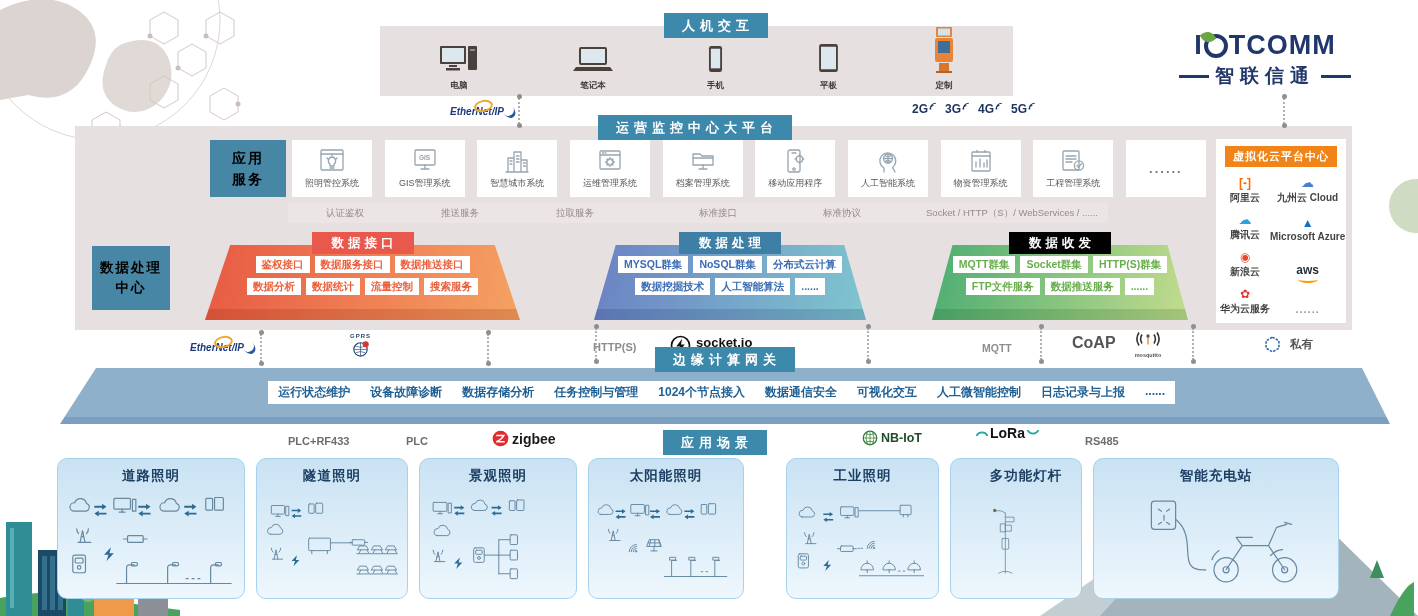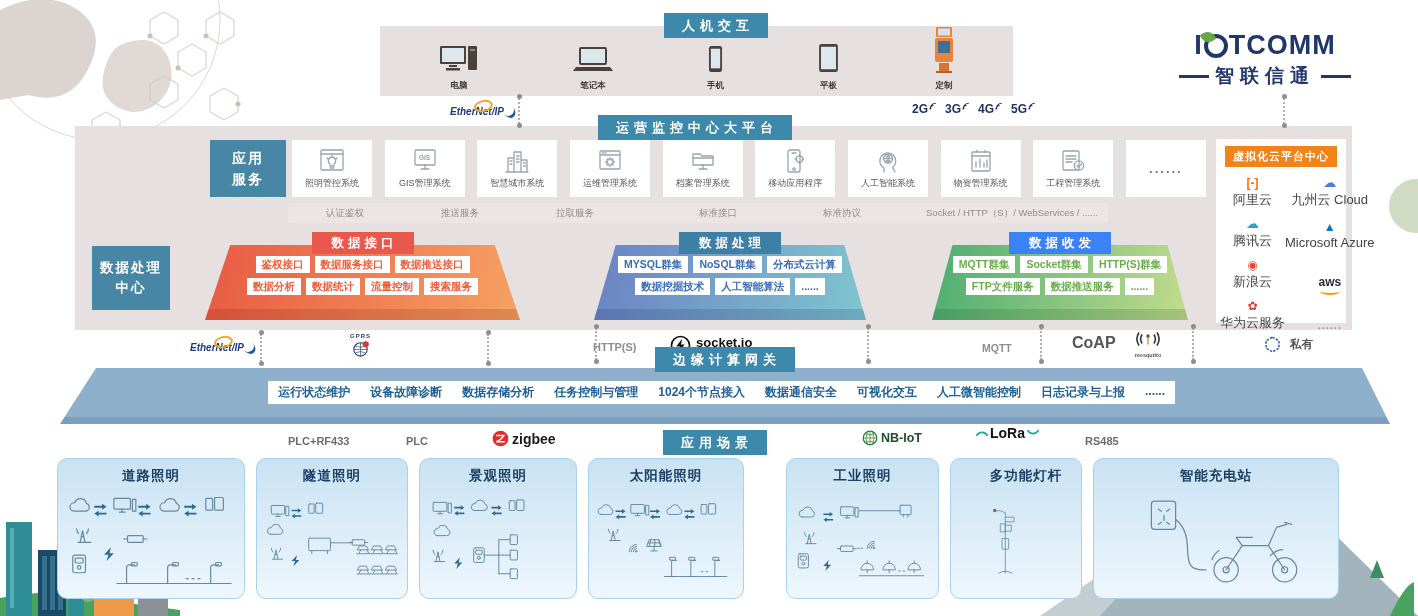--- a/index.html
+++ b/index.html
@@ -18,21 +18,21 @@
   .device{display:flex;flex-direction:column;align-items:center;gap:3px}
   .device .dlbl{font-size:8.5px;color:#3c3c3c;font-weight:bold}
   
   #cellular{position:absolute;left:912px;top:102px;display:flex;gap:8px;z-index:3}
   .cell{font-size:12px;font-weight:bold;color:#1d3460;display:flex;align-items:flex-start;gap:1px}
   
   .enetip{position:relative;display:inline-block;font-style:italic;font-weight:bold;font-size:10px;color:#1d3a7c;z-index:3}
   .enet-ell{position:absolute;top:-6px;left:24px;width:15px;height:8px;border:2px solid #f0a732;border-radius:50%;transform:rotate(-12deg)}
   .enet-swoosh{position:absolute;right:-13px;top:-2px;width:15px;height:12px;border-right:3px solid #2458a0;border-radius:50%;transform:rotate(50deg)}
   
-  .bluebox{position:absolute;background:#4886a5;color:#ffffff;font-weight:bold;font-size:14px;
+  .bluebox{position:absolute;background:#4886a5;color:#000000;font-weight:bold;font-size:14px;
            display:flex;flex-direction:column;align-items:center;justify-content:center;letter-spacing:2px;z-index:3;line-height:1.5}
   
   #apps{position:absolute;left:292px;top:140px;width:914px;display:flex;justify-content:space-between;z-index:3}
   .app{width:80px;height:57px;background:#fff;display:flex;flex-direction:column;align-items:center;justify-content:center;gap:3px}
   .app svg{stroke:#97a5b0;fill:none;stroke-width:1.3;stroke-linecap:round;stroke-linejoin:round}
   .app .albl{font-size:9px;color:#555;white-space:nowrap}
   .app.dots .albl{font-size:13px;font-weight:bold;color:#777;letter-spacing:2px}
   
   #svc-strip{position:absolute;left:288px;top:203px;width:820px;height:20px;background:#ece5e5;border-radius:3px;z-index:2}
   .svc{position:absolute;top:4px;transform:translateX(-50%);font-size:9.5px;color:#958b89;white-space:nowrap}
@@ -43,29 +43,29 @@
   .g-hdr{position:absolute;top:0;left:50%;transform:translateX(-50%);z-index:4;color:#fff;font-weight:bold;
          font-size:12.5px;letter-spacing:4px;padding:3px 16px 2px 20px;white-space:nowrap}
   .rows{position:absolute;left:4%;right:4%;top:24px;z-index:4}
   .crow{display:flex;justify-content:center;gap:5px;margin-bottom:5px}
   .chip{background:#fff;font-size:10.5px;font-weight:bold;padding:1.5px 6px;white-space:nowrap}
   .t-red  .trap{background:linear-gradient(180deg,rgba(0,0,0,0) 86%,rgba(120,30,0,.18) 86%),linear-gradient(100deg,#e85a43,#f5a263)}
   .t-red  .g-hdr{background:#e9584c}  .t-red  .chip{color:#ea5f3a}
   .t-blue .trap{background:linear-gradient(180deg,rgba(0,0,0,0) 86%,rgba(0,20,80,.15) 86%),linear-gradient(100deg,#6b82c3,#7fc6cf)}
   .t-blue .g-hdr{background:#3d7fa5}  .t-blue .chip{color:#3a6cb5}
   .t-green .trap{background:linear-gradient(180deg,rgba(0,0,0,0) 86%,rgba(0,60,0,.15) 86%),linear-gradient(100deg,#4dad72,#c3dc8d)}
-  .t-green .g-hdr{background:#3b82f6}  .t-green .chip{color:#67ae4b}
+  .t-green .g-hdr{background:#000000}  .t-green .chip{color:#67ae4b}
   
   #cloud-panel{position:absolute;left:1216px;top:139px;width:130px;height:184px;background:#fff;z-index:3;text-align:center}
   #cloud-hdr{display:inline-block;margin-top:7px;background:#f08419;color:#fff;font-weight:bold;font-size:11px;
              letter-spacing:1px;padding:3px 8px;white-space:nowrap}
   #providers{display:grid;grid-template-columns:1fr 1fr;row-gap:7px;margin-top:8px;padding:0 4px}
   .prov{display:flex;flex-direction:column;align-items:center;justify-content:flex-end;gap:1px}
   .prov .picn{height:15px;display:flex;align-items:center;justify-content:center}
-  .prov .plbl{font-size:13px;color:#444;font-weight:normal;white-space:nowrap}
+  .prov .plbl{font-size:10px;color:#444;font-weight:bold;white-space:nowrap}
   
   .proto{position:absolute;z-index:3;white-space:nowrap}
   .gray{color:#8d8d8d;font-weight:bold;font-size:11px}
   
   #edge-band{position:absolute;left:60px;top:368px;width:1330px;height:56px;z-index:2;
     background:linear-gradient(180deg,#8fb0cb 0 88%,#7b9fc0 88%);
     clip-path:polygon(36px 0,calc(100% - 28px) 0,100% 100%,0 100%)}
   #edge-chips{position:absolute;left:100px;top:381px;width:1075px;display:flex;justify-content:flex-end;z-index:3}
   .echip{background:#fff;color:#1e5f94;font-weight:bold;font-size:12px;padding:3px 10px;white-space:nowrap}
   

